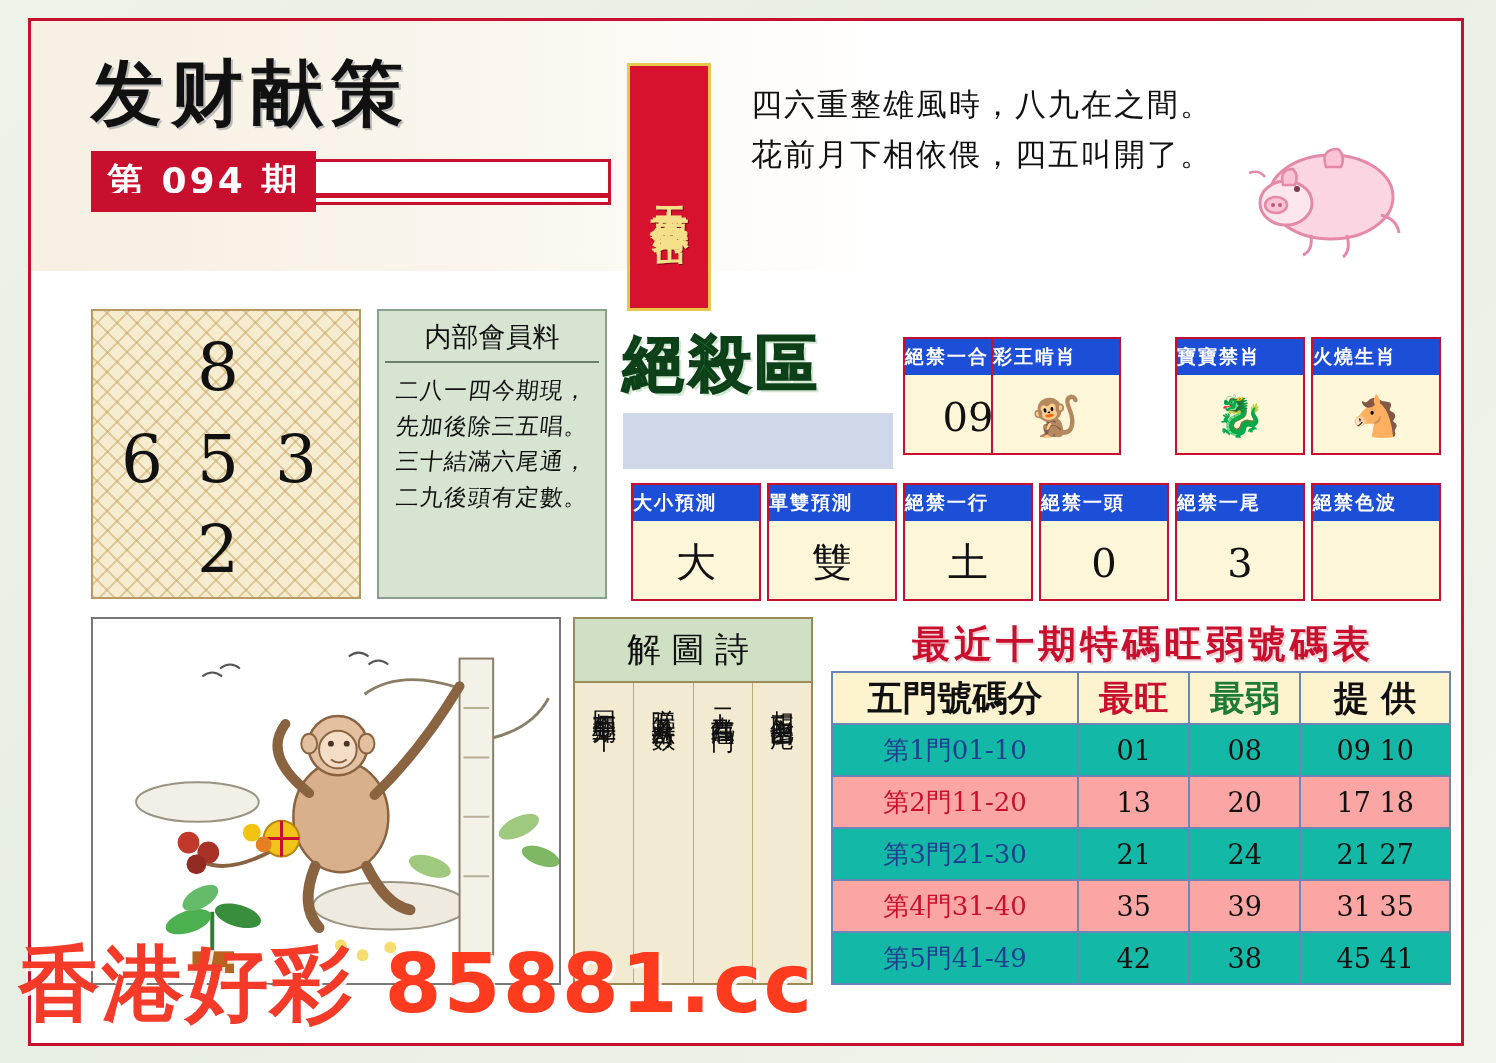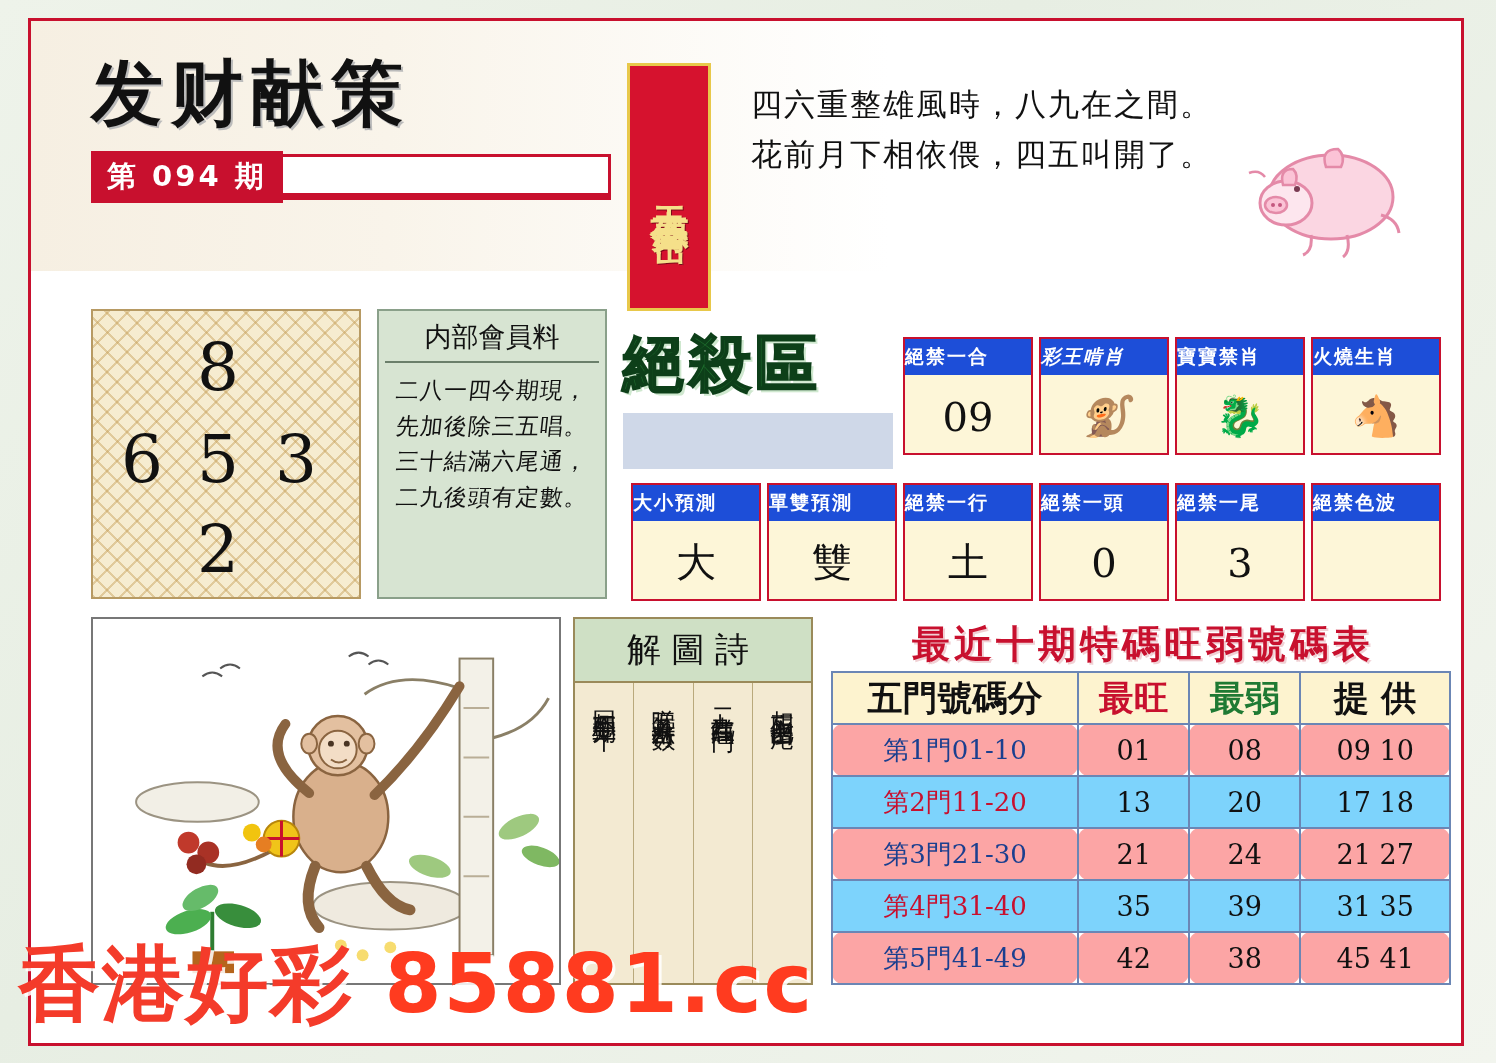--- a/index.html
+++ b/index.html
@@ -24,21 +24,21 @@
   
   .title-wrap{position:absolute;left:60px;top:36px;width:520px;}
   .main-title{
     font-family:"DejaVu Sans","Liberation Sans",sans-serif;
     font-size:72px;font-weight:bold;color:#111;letter-spacing:8px;
     text-shadow:2px 2px 0 #bbb;
     line-height:1;
   }
   .issue-row{margin-top:22px;display:flex;align-items:center;}
   .issue-badge{
-    background:#c8102e;color:#fff;font-size:29px;font-weight:bold;
+    background:#c8102e;color:#fff;font-size:36px;font-weight:bold;
     padding:6px 16px;letter-spacing:3px;white-space:nowrap;
   }
   .issue-line{flex:1;height:40px;border:3px solid #c8102e;border-left:none;background:#fff;}
   .hdr-underline{position:absolute;left:60px;top:172px;width:520px;height:5px;background:#c8102e;}
 
   
   .plaque{
     position:absolute;left:596px;top:42px;width:84px;height:248px;
     background:#d6122e;border:3px solid #e8c84a;box-sizing:border-box;
     color:#f5e08a;display:flex;align-items:center;justify-content:center;
@@ -105,21 +105,21 @@
     letter-spacing:2px;padding:5px 0;
   }
   .cellbox .bd{
     height:calc(100% - 31px);display:flex;align-items:center;justify-content:center;
     font-family:"DejaVu Serif","Liberation Serif",serif;font-size:40px;color:#111;
   }
   .cellbox .bd.green{color:#1f7a33;font-size:36px;}
 
   
   .r1{top:316px;width:130px;height:118px;}
-  .r1a{left:872px;} .r1b{left:1008px;font-style:italic;} .r1c{left:1144px;} .r1d{left:1280px;}
+  .r1a{left:872px;} .r1b{left:960px;} .r1c{left:1144px;} .r1d{left:1280px;}
   
   .r2{top:462px;width:130px;height:118px;}
   .r2a{left:600px;} .r2b{left:736px;} .r2c{left:872px;}
   .r2d{left:1008px;} .r2e{left:1144px;} .r2f{left:1280px;}
 
   
   .pic{
     position:absolute;left:60px;top:596px;width:470px;height:368px;
     border:2px solid #777;box-sizing:border-box;background:#fff;overflow:hidden;
   }
@@ -152,23 +152,23 @@
   }
   table.t{
     position:absolute;left:800px;top:650px;width:620px;border-collapse:collapse;
     font-family:"DejaVu Serif","Liberation Serif",serif;
   }
   table.t th,table.t td{border:2px solid #6b86b5;text-align:center;height:48px;}
   table.t th{background:#fdf3cf;font-size:35px;color:#111;}
   table.t th.c2{color:#c8102e;} table.t th.c3{color:#1f7a33;} table.t th.c4{color:#111;}
   table.t td{background:#bcd8ef;font-size:27px;color:#111;}
   table.t td.lbl{font-size:26px;color:#1b3f8f;}
-  table.t tr.odd td{background:#fca5a5;border-radius:11px;}
+  table.t tr.odd td{background:#14b8a6;}
   table.t tr.odd td.lbl{color:#1b3f8f;}
-  table.t tr.even td{background:#7dd3fc;}
+  table.t tr.even td{background:#fca5a5;}
   table.t tr.even td.lbl{color:#c8102e;}
 
   
   .wm{
     position:absolute;left:18px;top:930px;z-index:50;
     font-family:"DejaVu Sans","Liberation Sans",sans-serif;
     font-size:82px;font-weight:bold;color:#f43b2a;
     text-shadow:3px 3px 0 rgba(255,255,255,.85);
     letter-spacing:2px;white-space:nowrap;
   }

